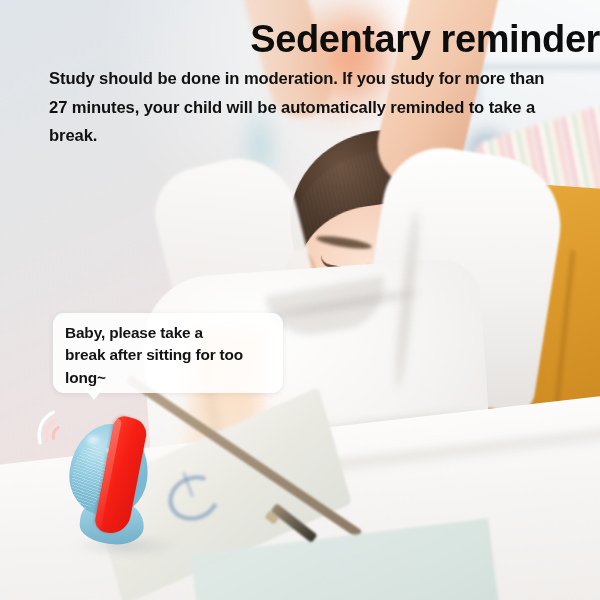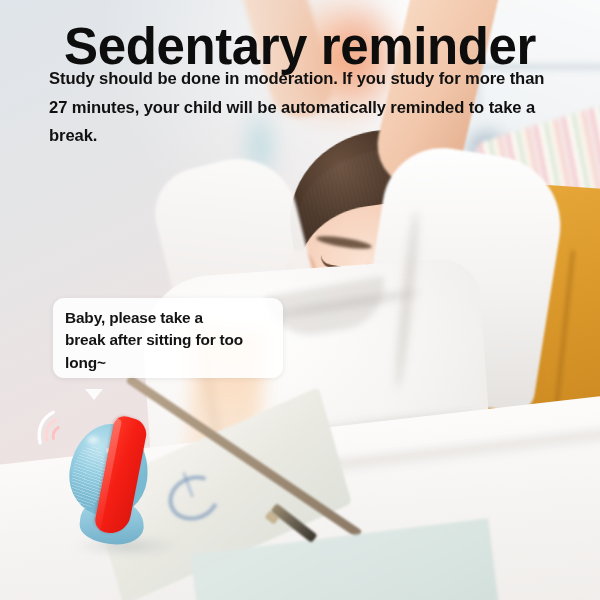--- a/index.html
+++ b/index.html
@@ -520,42 +520,42 @@
     background: rgba(120,180,210,.75); filter: blur(.7px);
   }
 
   
   .wave { position: absolute; left: 28px; top: 408px; width: 44px; height: 40px; }
 
   
   .title {
     position: absolute;
     left: 0; right: 0; top: 19px;
-    text-align: center;
-    font-size: 51px;
+    text-align: right;
+    font-size: 38px;
     font-weight: 700;
     letter-spacing: -.4px;
     color: #0d0d0d;
     line-height: 1.08;
   }
   .body-copy {
     position: absolute;
     left: 49px; top: 65px;
     width: 506px;
     font-size: 16.6px;
     font-weight: 700;
     line-height: 28.5px;
     color: #111111;
     letter-spacing: -.1px;
   }
 
   
   .bubble {
     position: absolute;
-    left: 53px; top: 298px;
+    left: 53px; top: 313px;
     width: 230px; height: 80px;
     background: rgba(255,255,255,.88);
     border-radius: 11px;
     box-shadow: 0 1px 5px rgba(90,90,90,.12);
   }
   .bubble-text {
     position: absolute;
     left: 12px; top: 9px;
     width: 182px;
     font-size: 15.4px;

